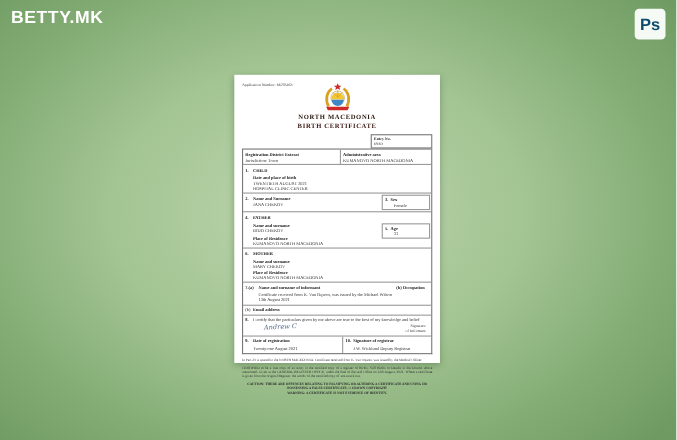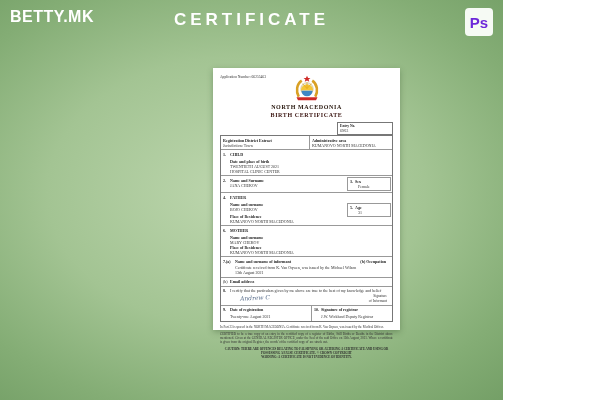--- a/index.html
+++ b/index.html
@@ -1,38 +1,38 @@
 <!DOCTYPE html>
 <html><head>
 <meta charset="utf-8">
 <style>
   * { margin:0; padding:0; box-sizing:border-box; }
   html,body { width:615px; height:400px; overflow:hidden; }
   .page {
-    position:relative; width:503px; height:400px;
+    position:relative; width:615px; height:400px;
     font-family:"Liberation Sans", sans-serif;
     background: radial-gradient(ellipse 420px 300px at 47% 48%, #bdd6ae 0%, #a3c493 45%, #84ad75 75%, #6f9b62 100%);
   }
   
   .brand {
     position:absolute; left:10px; top:8px; color:#ffffff;
     font-size:16px; font-weight:bold; letter-spacing:.5px;
   }
   .tagline {
     position:absolute; left:10px; top:30px; color:rgba(255,255,255,.92);
     font-size:11px; letter-spacing:.3px;
   }
   .main-title {
     position:absolute; left:0; right:0; top:10px; text-align:center;
     color:#ffffff; font-size:17px; font-weight:bold; letter-spacing:4px;
   }
   .ps-badge {
     position:absolute; right:10px; top:8px; width:28px; height:28px;
     background:#f6faf4; border-radius:4px; display:flex; align-items:center; justify-content:center;
-    color:#6d28d9; font-size:15px; font-weight:bold;
+    color:#0c4a6e; font-size:15px; font-weight:bold;
   }
   
   .doc {
     position:absolute; left:213px; top:68px; width:187px; height:262px;
     background:#ffffff; box-shadow:0 2px 6px rgba(40,70,35,.35);
     font-family:"Liberation Serif", serif; color:#1c1c1c;
     padding:5px 7px; font-size:4px; line-height:1.25;
   }
   .appnum { font-size:3.6px; color:#333; margin-top:2px; }
   .emblem-wrap { text-align:center; margin-top:-4px; }
@@ -69,21 +69,20 @@
   .caution {
     font-size:3.1px; font-weight:bold; color:#2a2a2a; text-align:center; margin-top:3px; line-height:1.35;
   }
 </style>
 </head>
 <body>
 
 <div class="page">
 
   <div class="brand">BETTY.MK</div>
-  <div class="main-title">CERTIFICATE</div>
   <div class="ps-badge">
     <span>Ps</span>
   </div>
 
   <div class="doc">
 
     <div class="appnum">
       <span>Application Number:</span>
       <span>66255463</span>
     </div>

